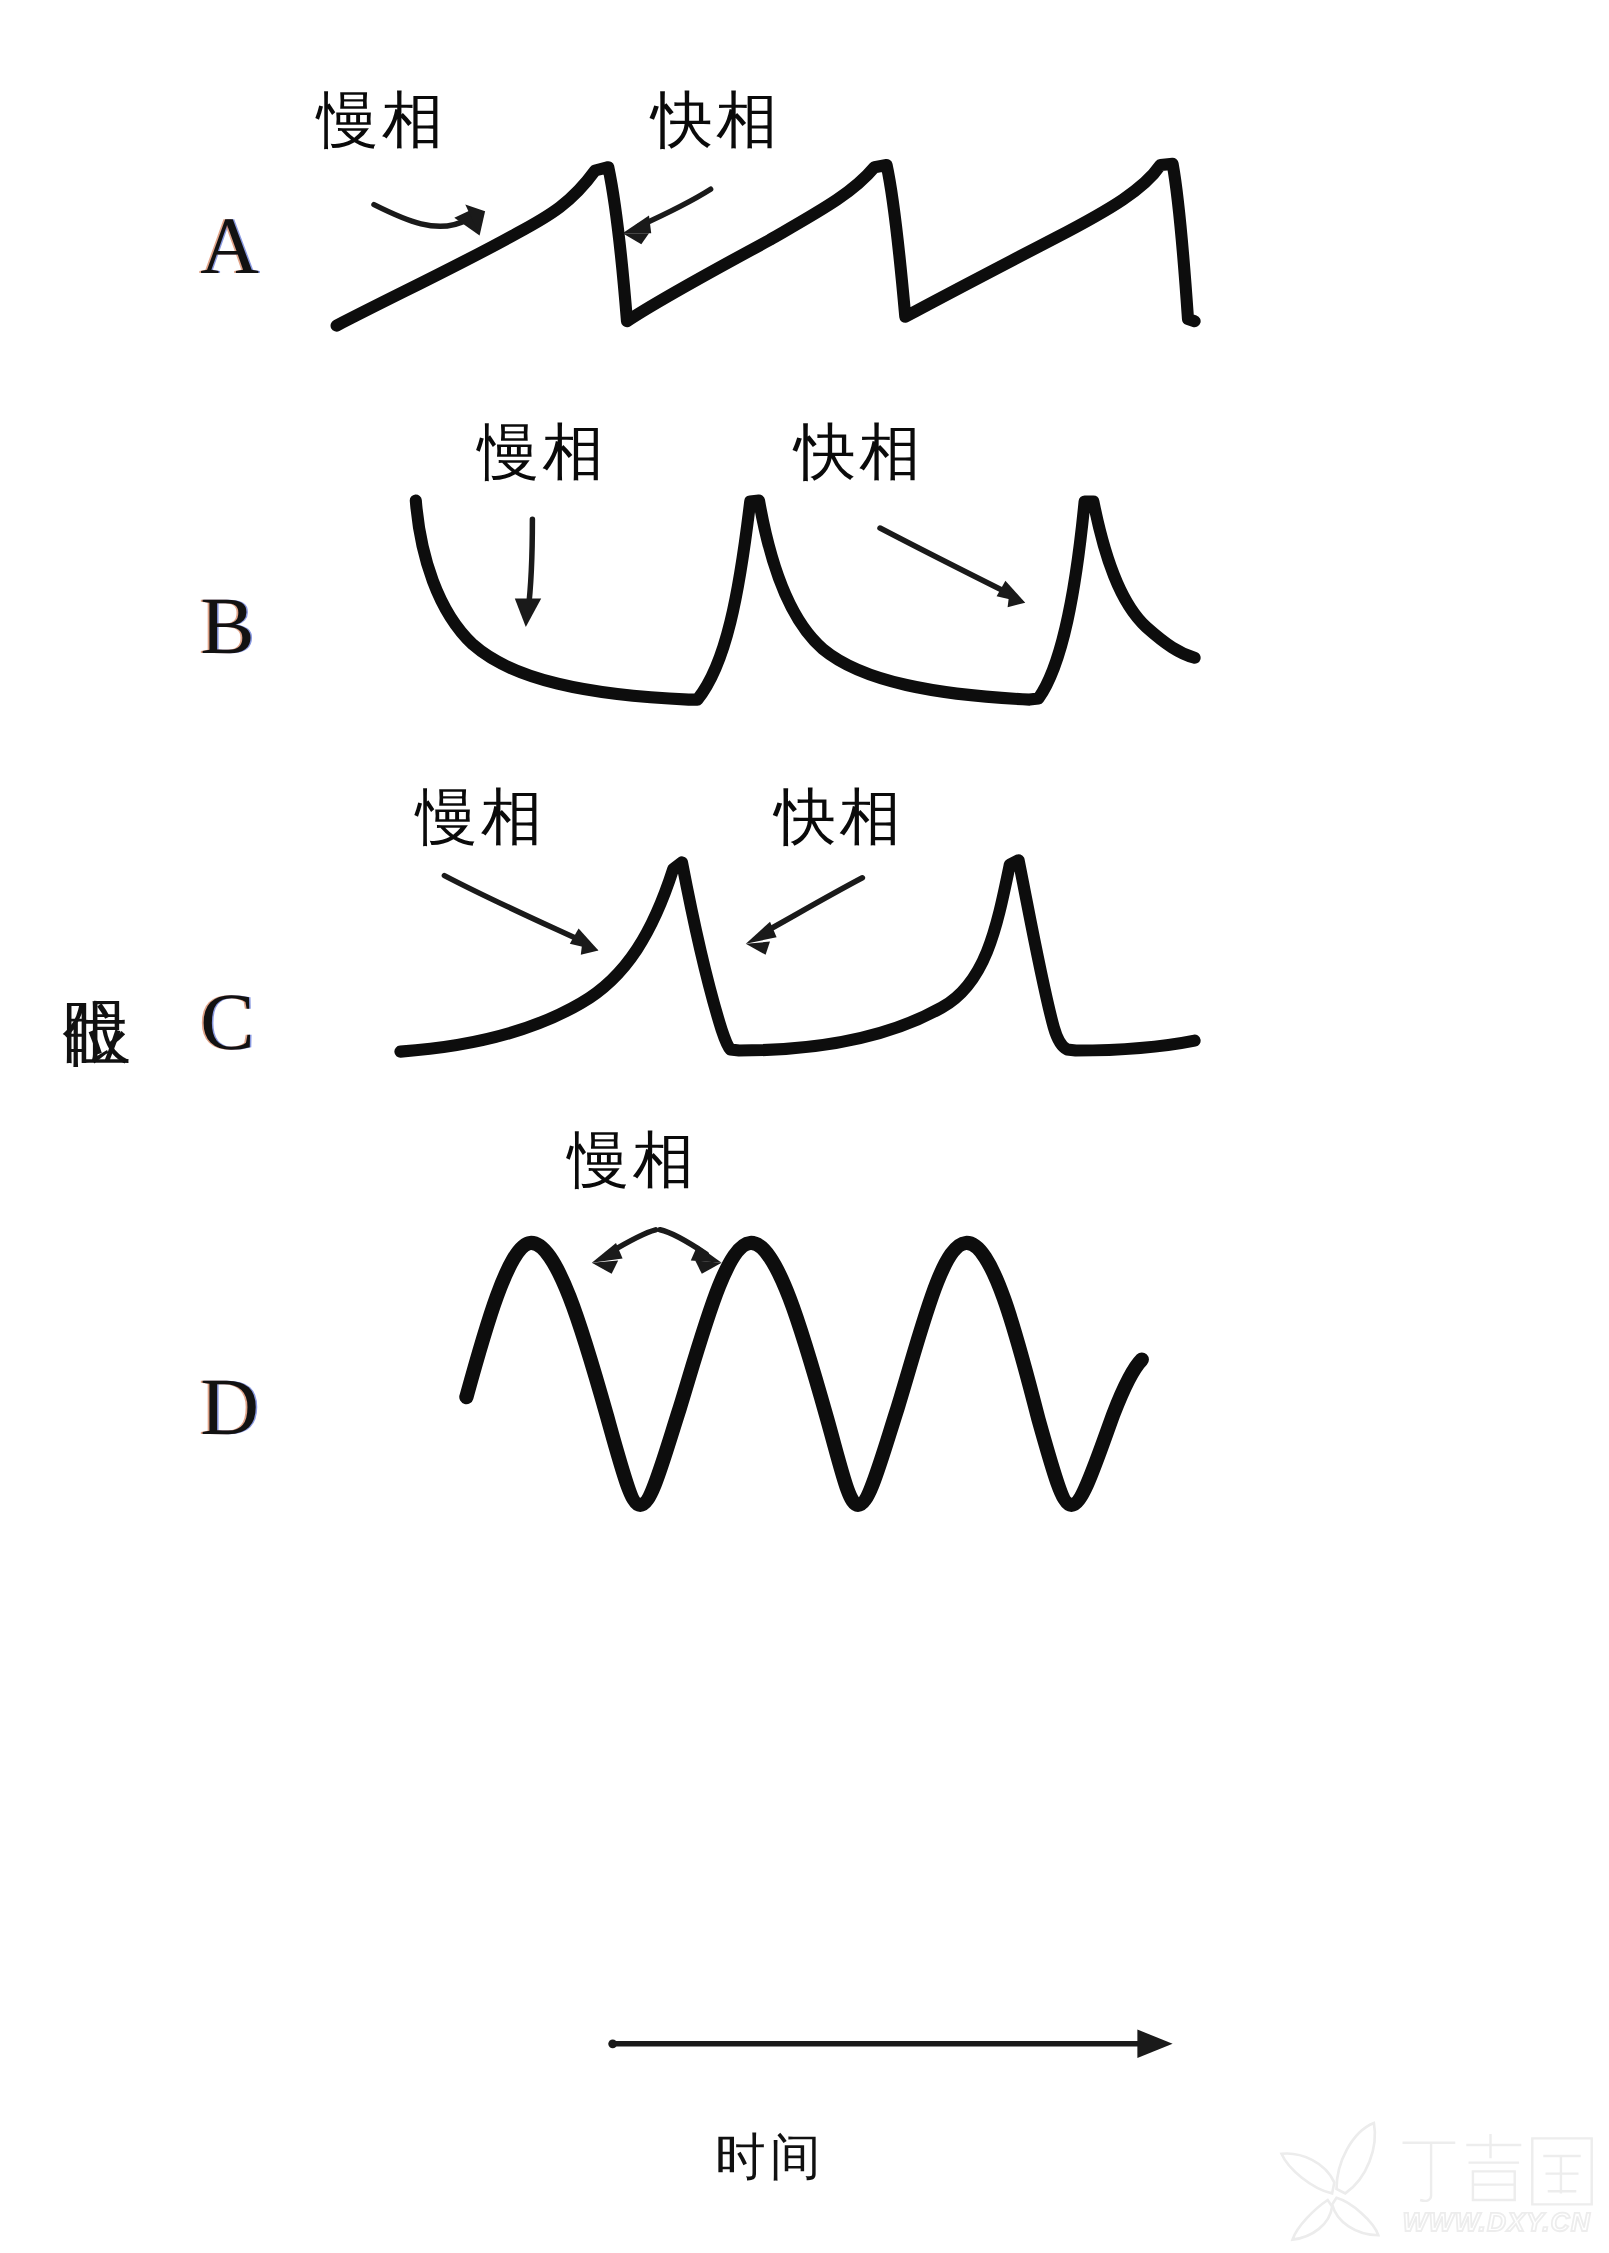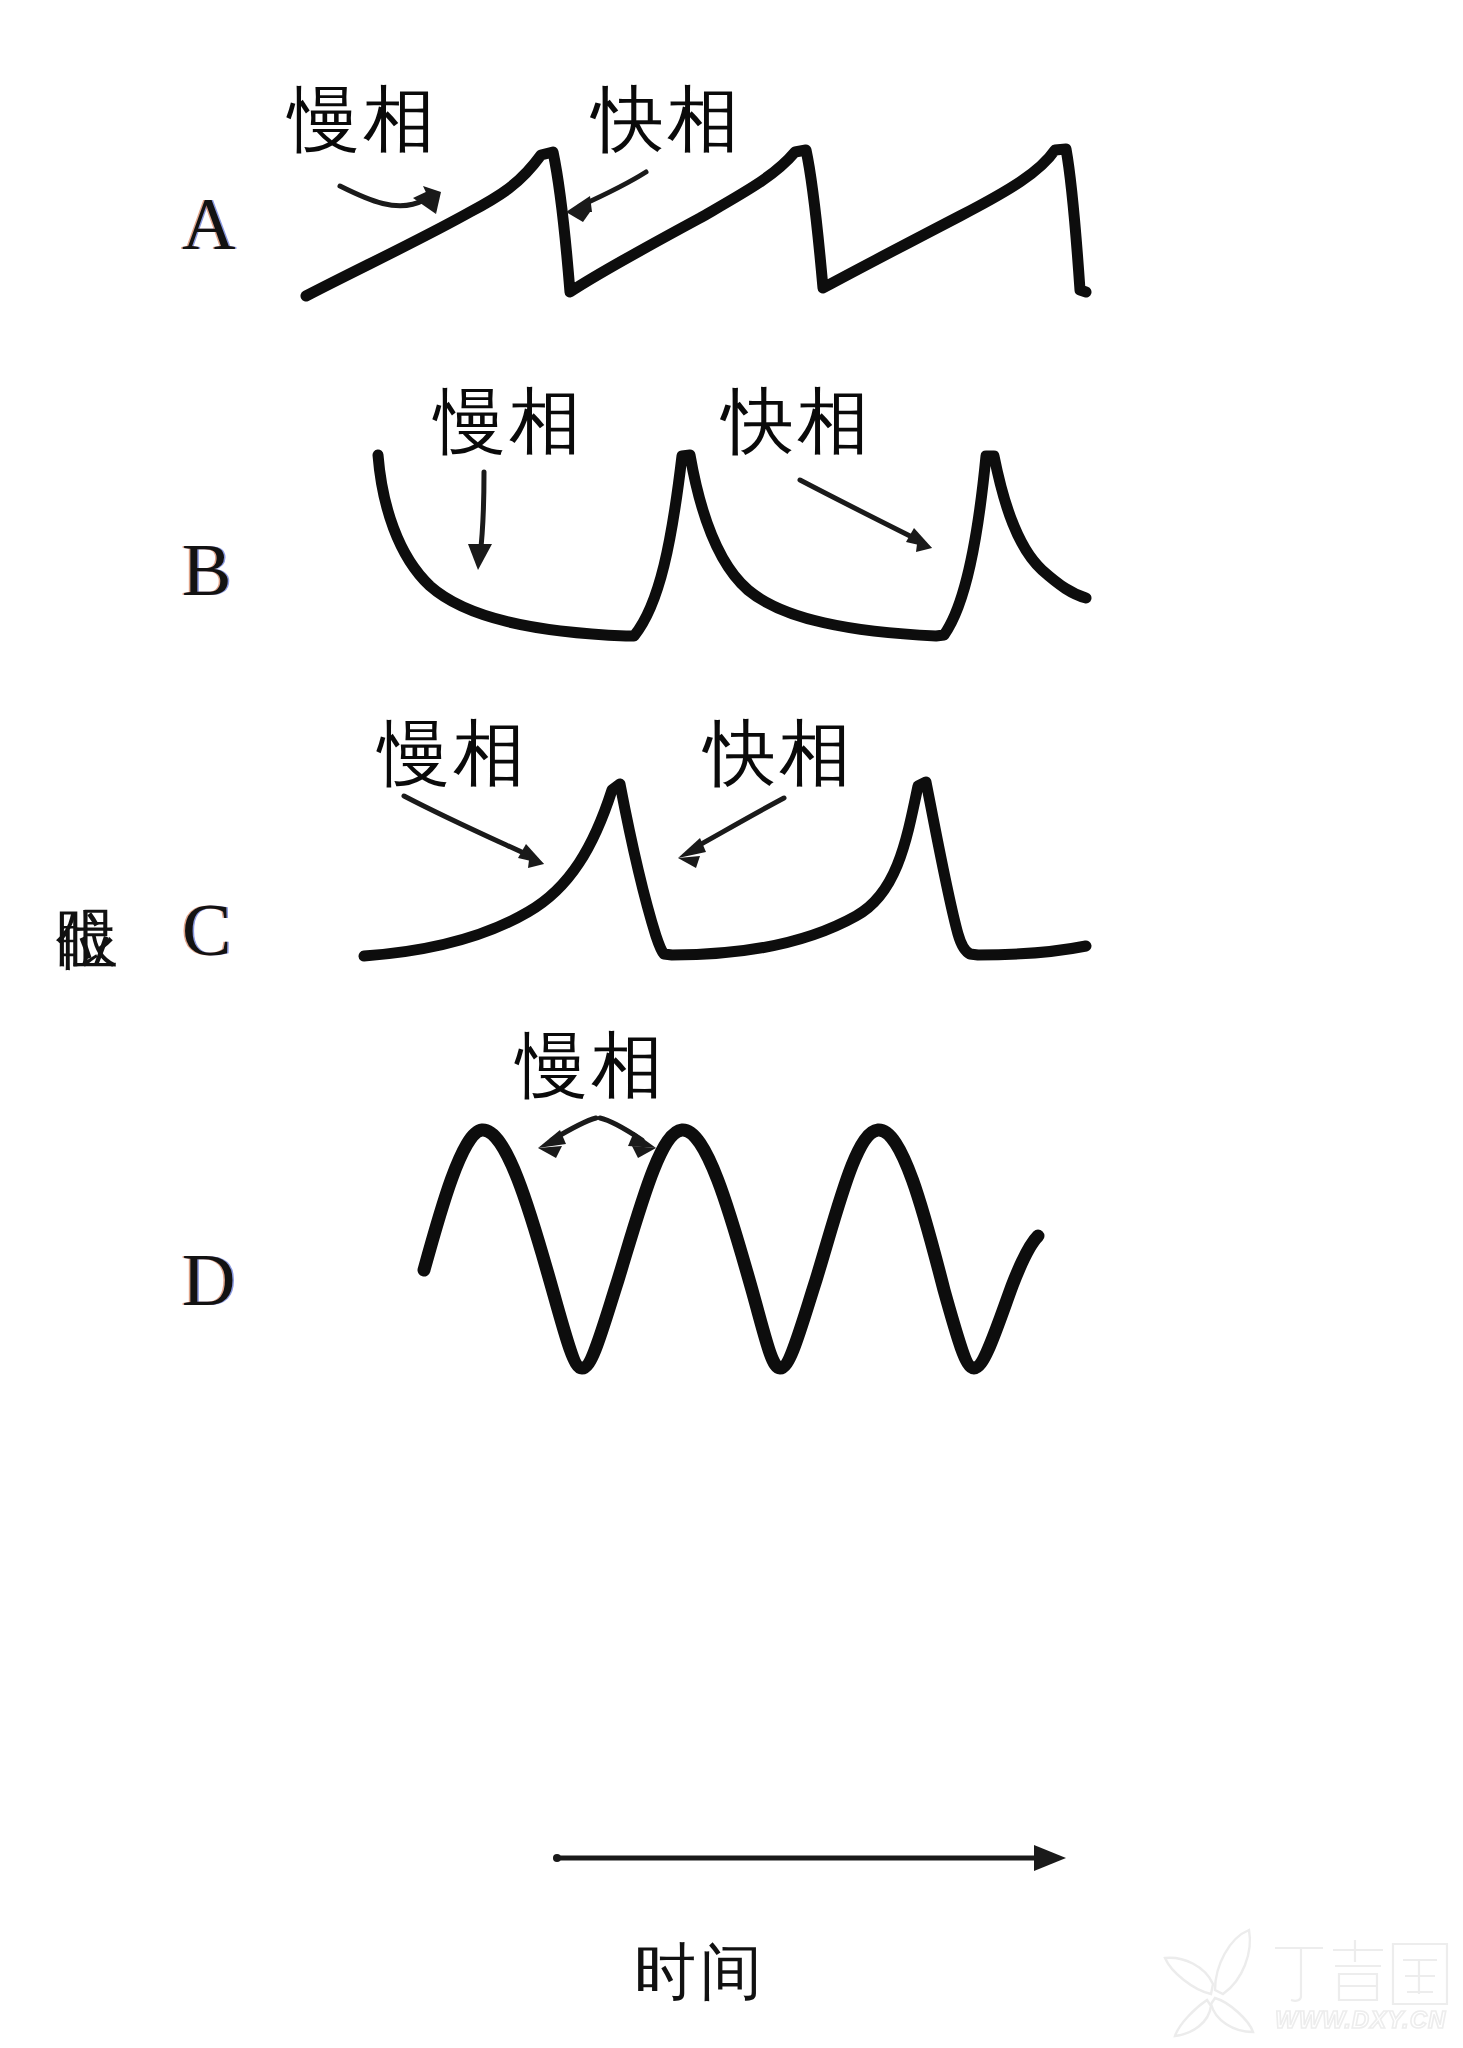--- a/index.html
+++ b/index.html
@@ -29,40 +29,40 @@
     line-height: 1.05;
     letter-spacing: 2px;
     color: #111111;
     writing-mode: vertical-rl;
     font-family: "Liberation Sans", sans-serif;
   }
   .x-axis-label {
     position: absolute;
     left: 700px;
     top: 1930px;
-    font-size: 62px;
+    font-size: 46px;
     letter-spacing: 4px;
     color: #111111;
     transform: translateX(-50%);
   }
 
   
   .row-letter {
     position: absolute;
     font-size: 74px;
     font-weight: 400;
     color: #121212;
     font-family: "Liberation Serif", serif;
     text-shadow: -1.5px 0 rgba(200,90,40,.55), 1.5px 0 rgba(40,70,200,.55);
   }
 
   
   .phase-label {
     position: absolute;
-    font-size: 72px;
+    font-size: 56px;
     letter-spacing: 3px;
     color: #0a0a0a;
     white-space: nowrap;
     font-family: "Liberation Sans", sans-serif;
   }
 
   
   #strokes {
     position: absolute;
     left: 0;

